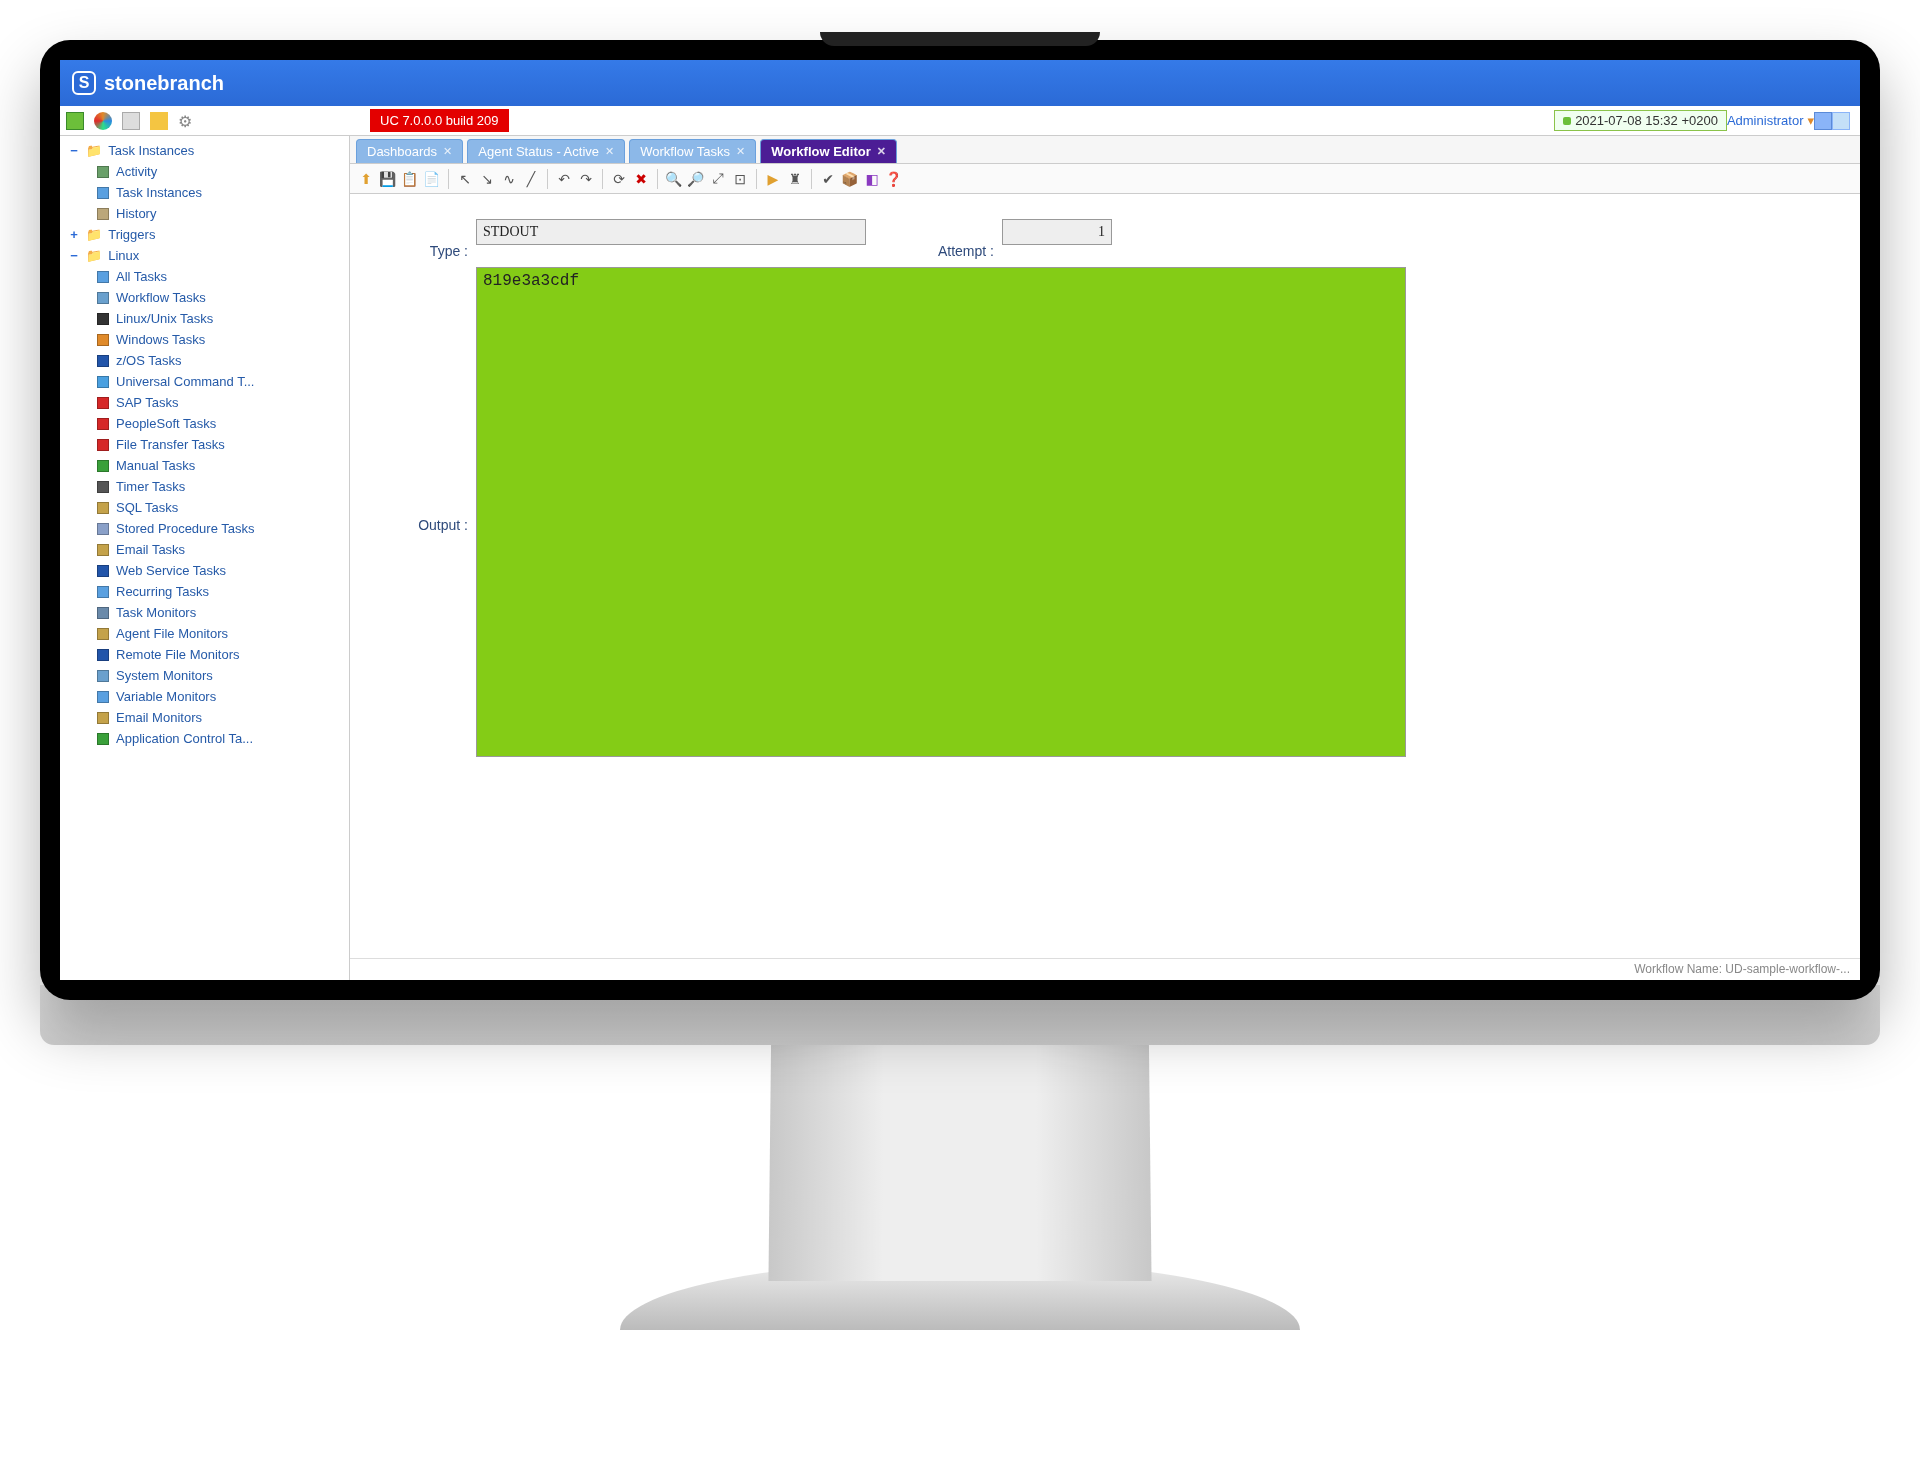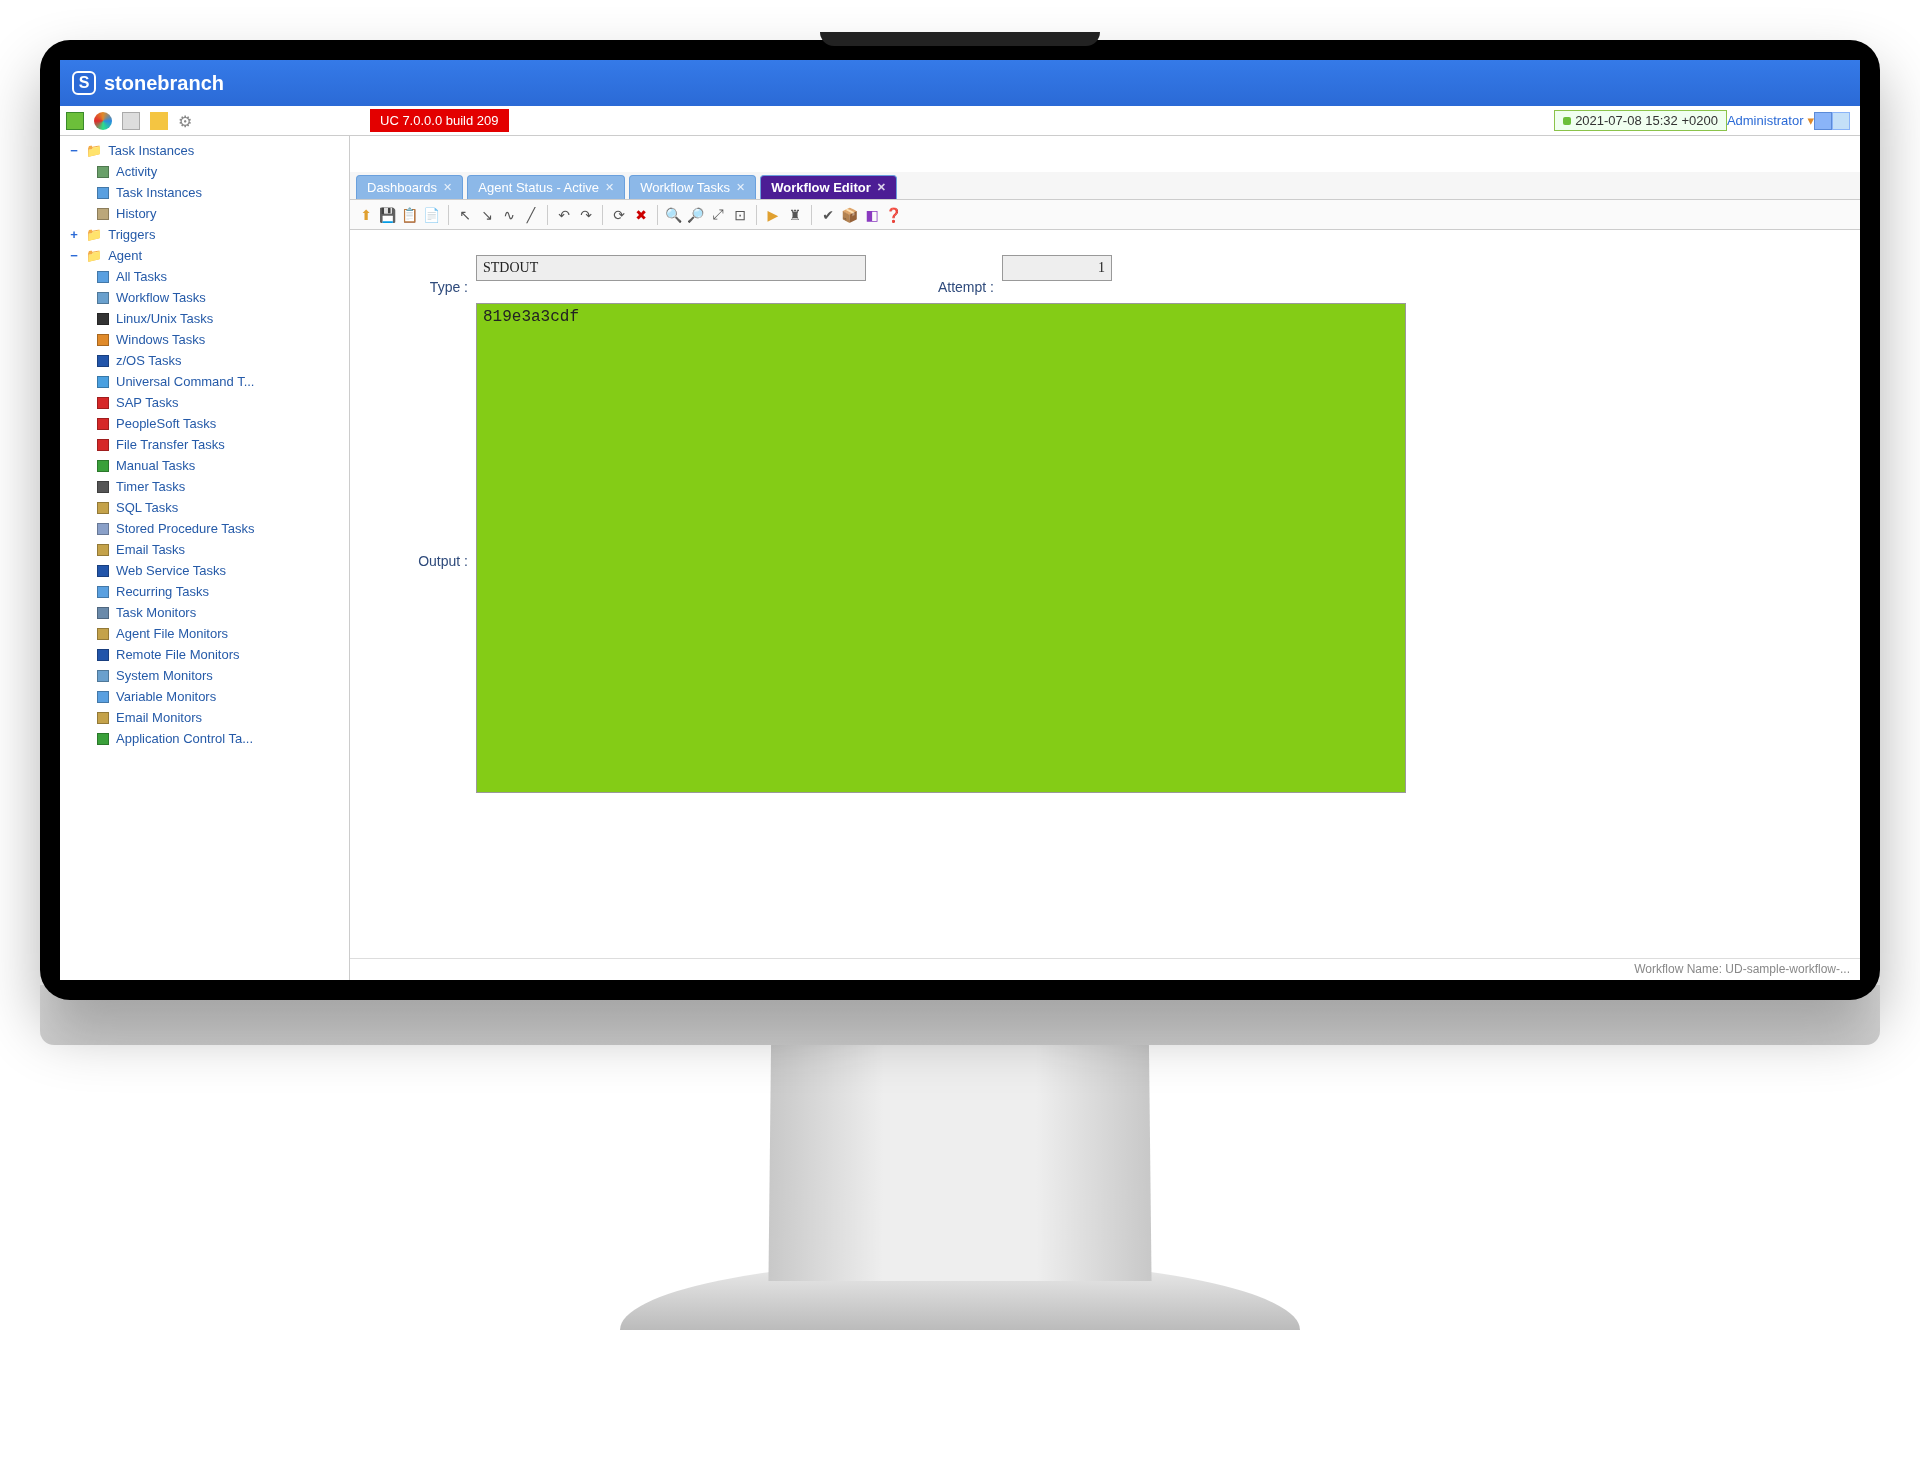--- a/index.html
+++ b/index.html
@@ -84,21 +84,21 @@
 .tree-row.level-1 { padding-left:0; }
 .tree-row.level-2 { padding-left:28px; }
 .toggle { width:12px; font-weight:bold; color:#2b6ad6; display:inline-block; text-align:center; }
 .folder { color:#f4b942; }
 .leaf-ico { width:14px; height:14px; display:inline-flex; align-items:center; justify-content:center; }
 .tree-label { color:#255aa8; }
 
 .main { flex:1; display:flex; flex-direction:column; background:#fff; }
 .tabs {
   height:28px; display:flex; align-items:flex-end; padding-left:6px; gap:4px;
-  background:#f6f6f6; border-bottom:1px solid #ccc;margin-top:36px;
+  background:#f6f6f6; border-bottom:1px solid #ccc;
 }
 .tab {
   padding:4px 10px; font-size:13px; color:#fff; background:#8cb8e8;
   border-radius:4px 4px 0 0; display:flex; align-items:center; gap:6px; cursor:pointer;
   border:1px solid #6aa0dd; border-bottom:none;
 }
 .tab.active { background:#4c1d95; font-weight:bold; }
 .tab-close { font-size:11px; opacity:.8; cursor:pointer; }
 
 .toolbar {
@@ -194,21 +194,21 @@
               <span class="tree-label">History</span>
             </div>
             <div class="tree-row level-1">
               <span class="toggle">+</span>
               <span class="folder">📁</span>
               <span class="tree-label">Triggers</span>
             </div>
             <div class="tree-row level-1">
               <span class="toggle">−</span>
               <span class="folder">📁</span>
-              <span class="tree-label">Agent</span>
+              <span class="tree-label">Linux</span>
             </div>
             <div class="tree-row level-2">
               <span class="leaf-ico">
                 <span style="display:inline-block;width:12px;height:12px;background:#5aa0e0;border:1px solid rgba(0,0,0,.25)"></span>
               </span>
               <span class="tree-label">All Tasks</span>
             </div>
             <div class="tree-row level-2">
               <span class="leaf-ico">
                 <span style="display:inline-block;width:12px;height:12px;background:#6aa0cd;border:1px solid rgba(0,0,0,.25)"></span>

